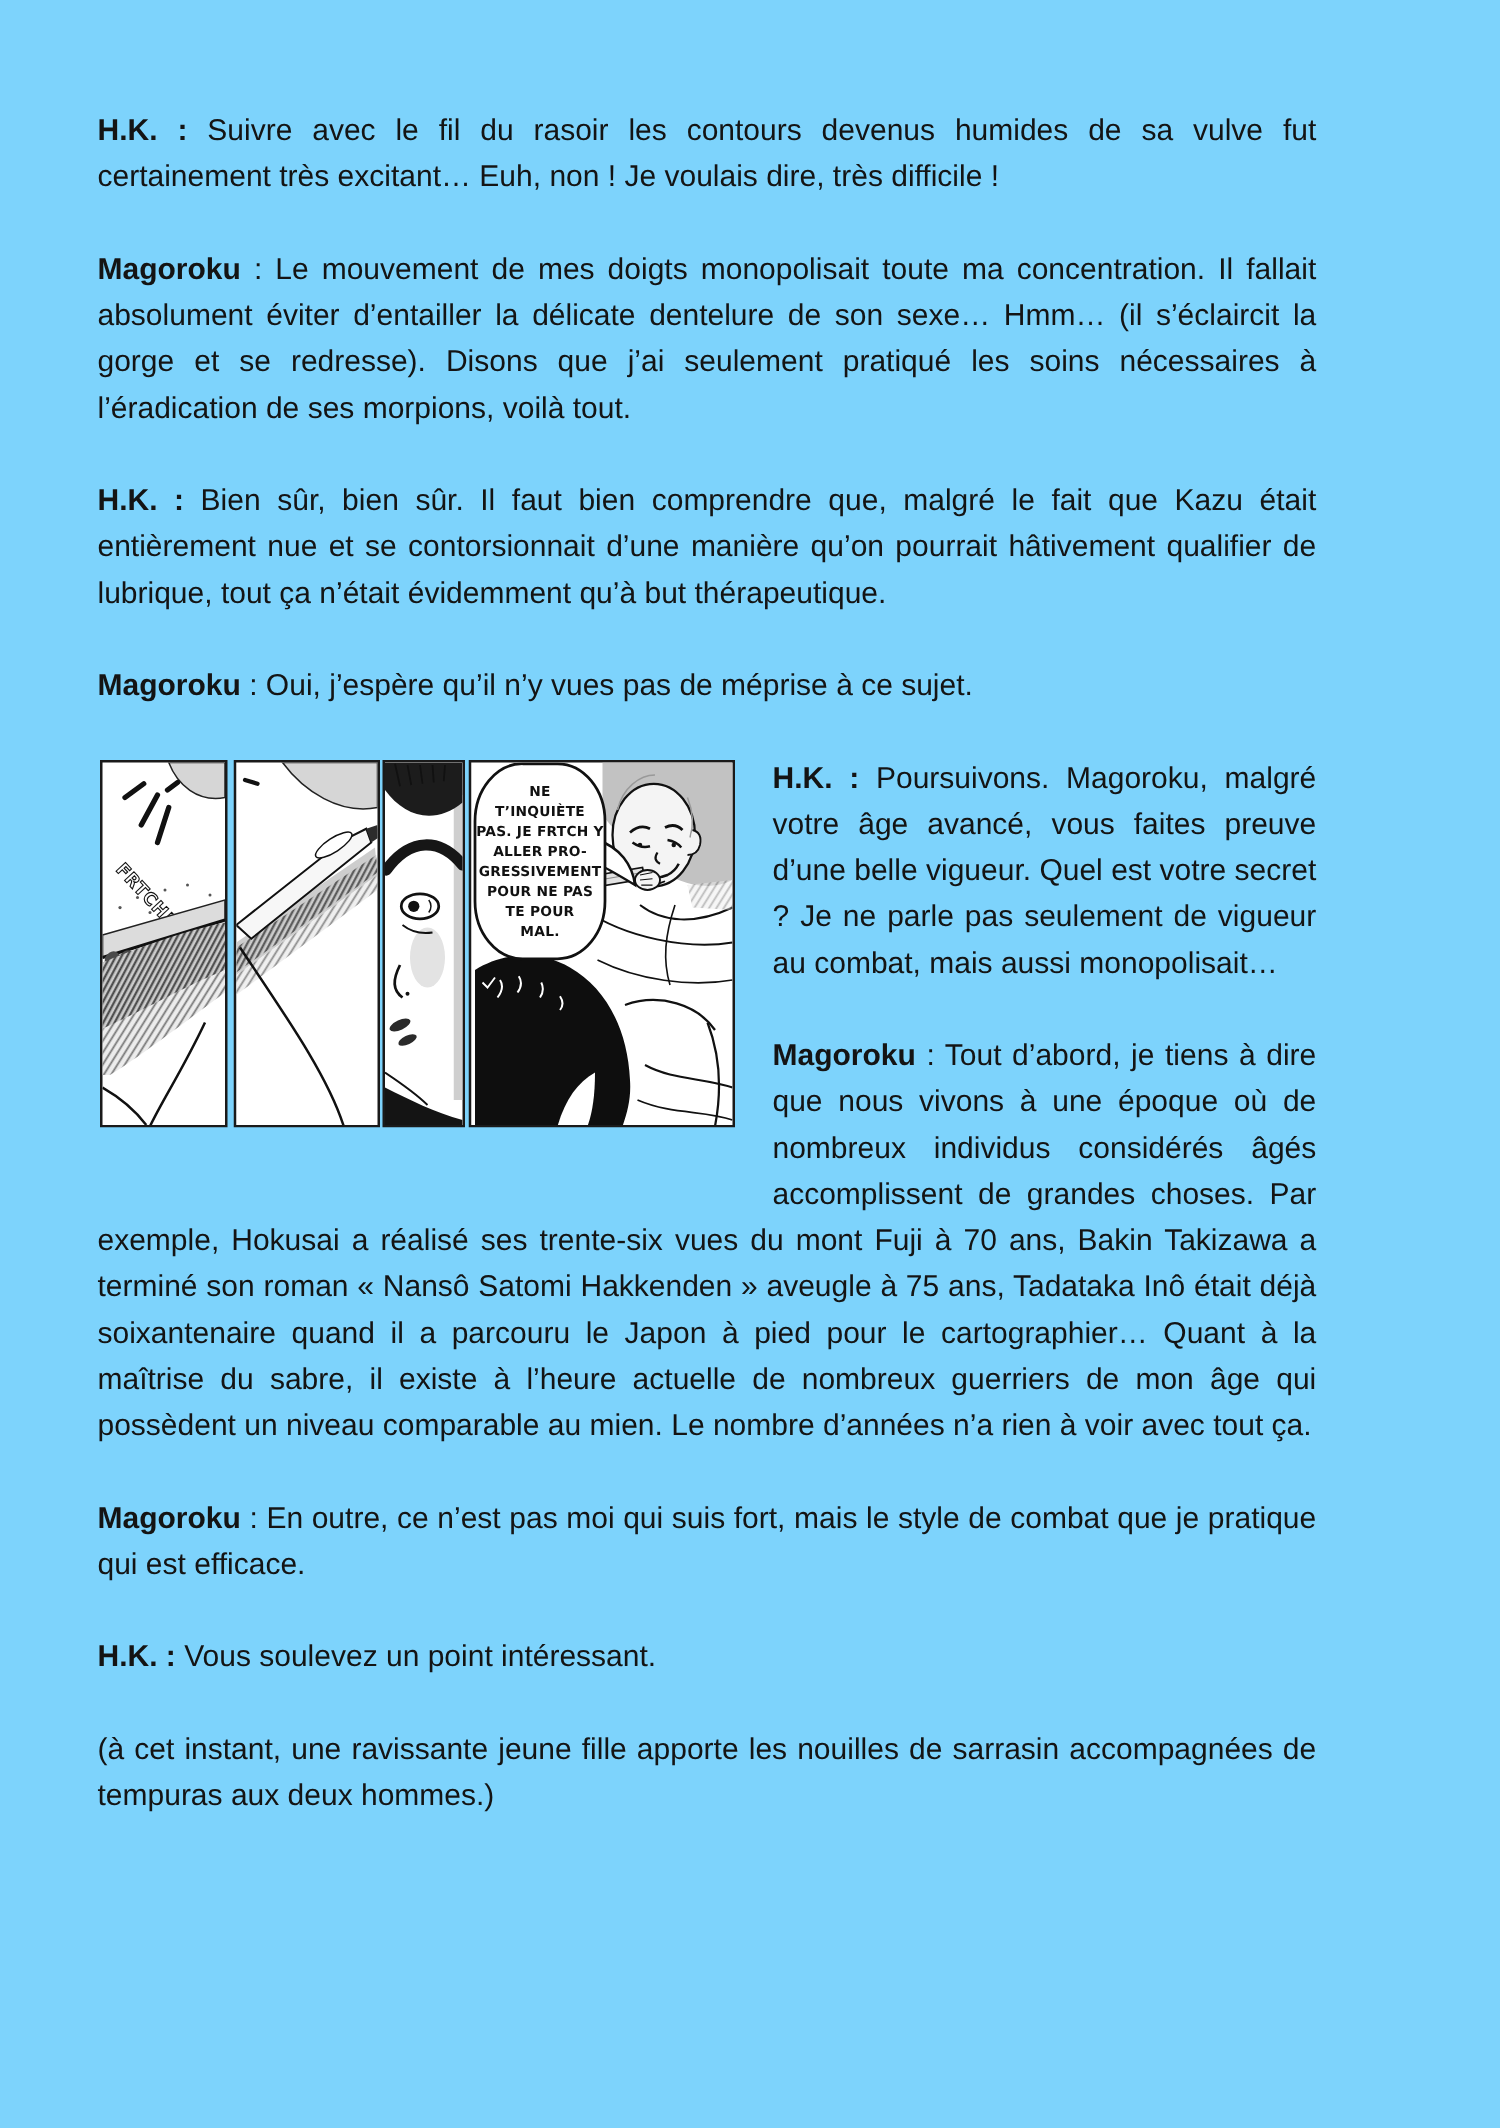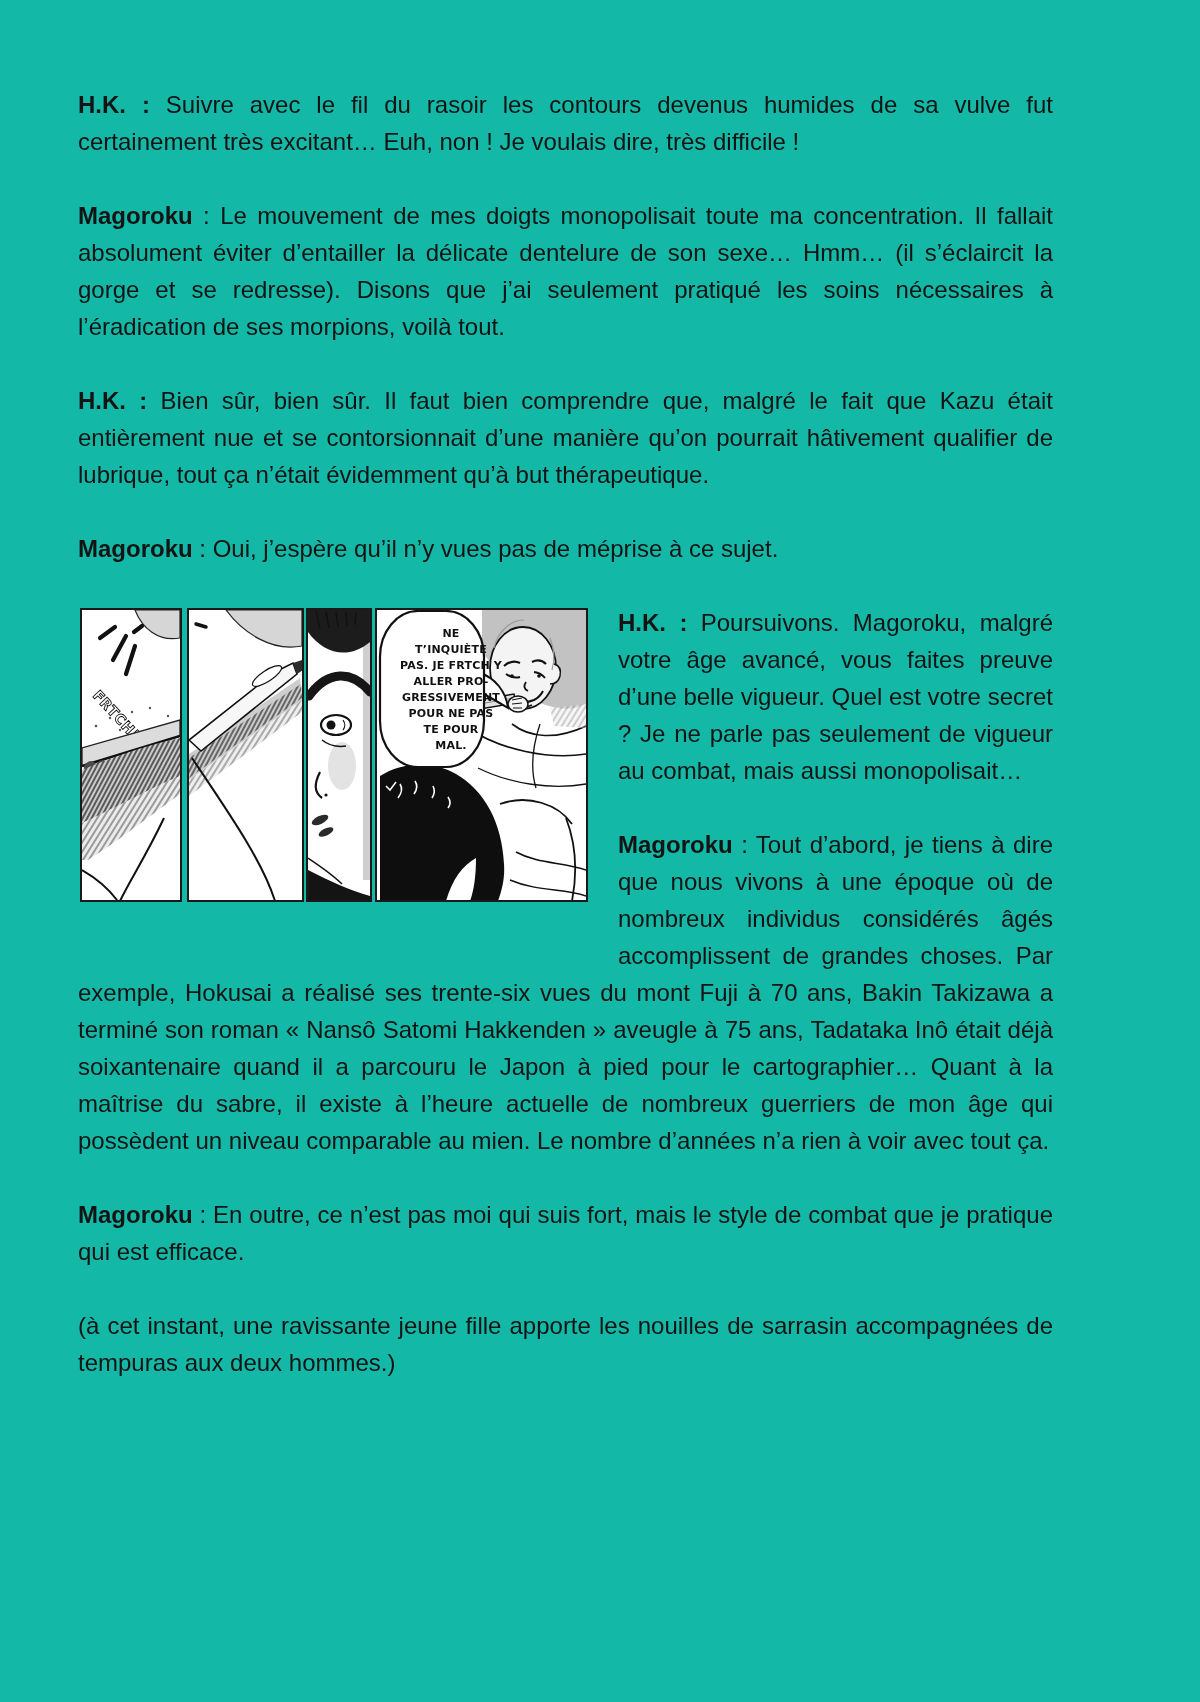--- a/index.html
+++ b/index.html
@@ -1,21 +1,21 @@
 <!DOCTYPE html>
 <html><head>
 <meta charset="utf-8">
 <style>
   html,body { margin:0; padding:0; background:#ffffff; }
   .page {
     position:relative;
     width:1200px; height:1702px;
     box-sizing:border-box;
     padding:86px 147px 0 78px;
-    background:#14b8a6;
+    background:#7dd3fc;
     color:#141414;
     font-family:"Liberation Sans", sans-serif;
     font-size:24px;
     line-height:37px;
     overflow:hidden;
   }
   p.para { margin:0 0 37px 0; text-align:justify; }
   p.para strong { font-weight:bold; }
 
   
@@ -25,21 +25,21 @@
     width:508px; height:294px;
     margin:4px 30px 62px 2px;
     position:relative;
   }
   .manga-figure svg { position:absolute; left:0; top:0; }
   .bubble-text {
     position:absolute; left:300px; top:6px; width:104px; height:152px;
     display:flex; flex-direction:column; justify-content:center; align-items:center;
     font-family:"DejaVu Sans", sans-serif;
     font-weight:700; font-size:11px; line-height:16px; letter-spacing:0.2px;
-    color:#111; text-align:center; white-space:nowrap;margin-left:19px;
+    color:#111; text-align:center; white-space:nowrap;
   }
 </style>
 </head>
 <body>
 
 <div class="page">
 
   <p class="para"><strong>H.K. :</strong><span> </span><span>Suivre avec le fil du rasoir les contours devenus humides de sa vulve fut certainement très excitant… Euh, non ! Je voulais dire, très difficile !</span></p>
 
   <p class="para"><strong>Magoroku</strong><span> : </span><span>Le mouvement de mes doigts monopolisait toute ma concentration. Il fallait absolument éviter d’entailler la délicate dentelure de son sexe… Hmm… (il s’éclaircit la gorge et se redresse). Disons que j’ai seulement pratiqué les soins nécessaires à l’éradication de ses morpions, voilà tout.</span></p>
@@ -180,16 +180,17 @@
     </div>
 
     <p class="para"><strong>H.K. :</strong><span> </span><span>Poursuivons. Magoroku, malgré votre âge avancé, vous faites preuve d’une belle vigueur. Quel est votre secret ? Je ne parle pas seulement de vigueur au combat, mais aussi monopolisait…</span></p>
 
     <p class="para"><strong>Magoroku</strong><span> : </span><span>Tout d’abord, je tiens à dire que nous vivons à une époque où de nombreux individus considérés âgés accomplissent de grandes choses. Par exemple, Hokusai a réalisé ses trente-six vues du mont Fuji à 70 ans, Bakin Takizawa a terminé son roman « Nansô Satomi Hakkenden » aveugle à 75 ans, Tadataka Inô était déjà soixantenaire quand il a parcouru le Japon à pied pour le cartographier… Quant à la maîtrise du sabre, il existe à l’heure actuelle de nombreux guerriers de mon âge qui possèdent un niveau comparable au mien. Le nombre d’années n’a rien à voir avec tout ça.</span></p>
   </div>
 
 
   <p class="para"><strong>Magoroku</strong><span> : </span><span>En outre, ce n’est pas moi qui suis fort, mais le style de combat que je pratique qui est efficace.</span></p>
 
+  <p class="para"><strong>H.K. :</strong><span> </span><span>Vous soulevez un point intéressant.</span></p>
 
   <p class="para"><strong></strong><span></span><span>(à cet instant, une ravissante jeune fille apporte les nouilles de sarrasin accompagnées de tempuras aux deux hommes.)</span></p>
 
 </div>
 
 </body></html>

